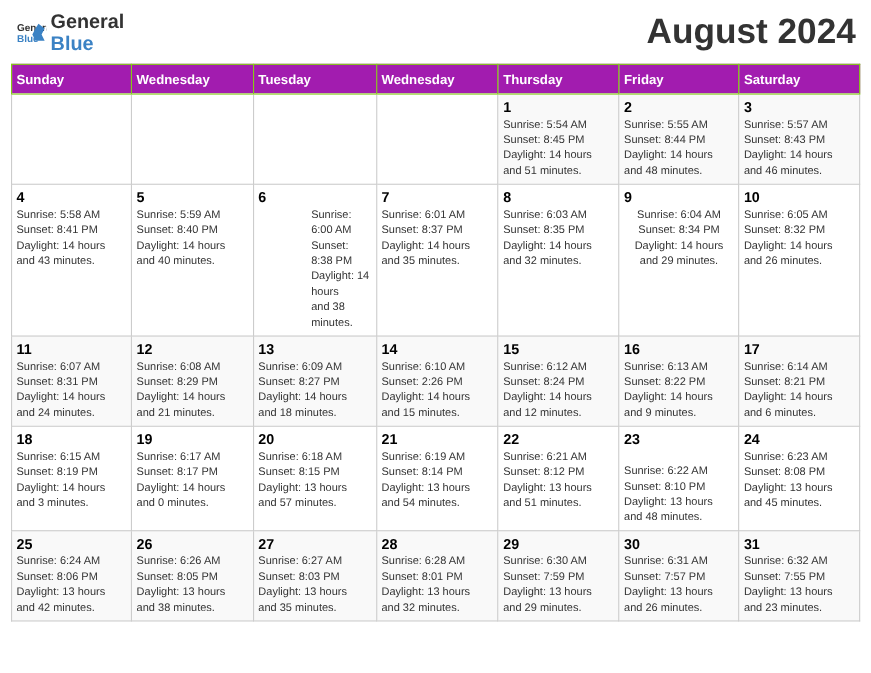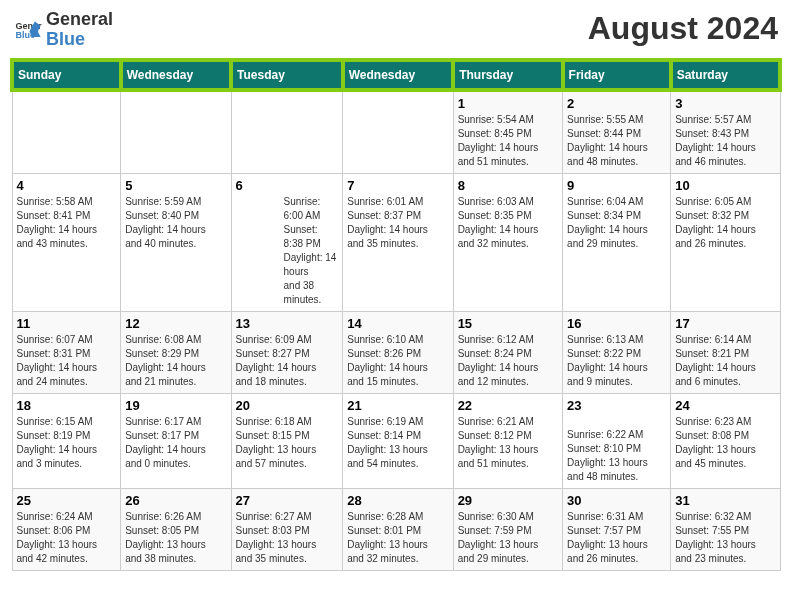--- a/index.html
+++ b/index.html
@@ -46,26 +46,26 @@
     .location {
       font-size: 14px;
       color: #555;
     }
     table {
       width: 100%;
       border-collapse: collapse;
       font-size: 10.5px;
     }
     thead tr th {
-      background-color: #0f766e;
+      background-color: #a21caf;
       color: #fff;
       padding: 6px 4px;
       text-align: left;
       font-size: 12px;
-      border: 4px solid #84cc16;
+      border: 1px solid #84cc16;
     }
     tbody tr td {
       border: 1px solid #ccc;
       vertical-align: top;
       padding: 4px;
       width: 113px;
       height: 80px;
       background: #fff;
     }
     tbody tr:nth-child(odd) td {
@@ -178,21 +178,21 @@
         </td>
         <td>
           <span class="day-num">8</span>
           <div class="day-info" style="white-space: pre-line;">Sunrise: 6:03 AM
 Sunset: 8:35 PM
 Daylight: 14 hours
 and 32 minutes.</div>
         </td>
         <td>
           <span class="day-num">9</span>
-          <div class="day-info" style="white-space: pre-line;">Sunrise: 6:04 AM
+          <div class="day-info" style="white-space: pre-line; text-align: center;">Sunrise: 6:04 AM
 Sunset: 8:34 PM
 Daylight: 14 hours
 and 29 minutes.</div>
         </td>
         <td>
           <span class="day-num">10</span>
           <div class="day-info" style="white-space: pre-line;">Sunrise: 6:05 AM
 Sunset: 8:32 PM
 Daylight: 14 hours
 and 26 minutes.</div>
@@ -216,21 +216,21 @@
         <td>
           <span class="day-num">13</span>
           <div class="day-info" style="white-space: pre-line;">Sunrise: 6:09 AM
 Sunset: 8:27 PM
 Daylight: 14 hours
 and 18 minutes.</div>
         </td>
         <td>
           <span class="day-num">14</span>
           <div class="day-info" style="white-space: pre-line;">Sunrise: 6:10 AM
-Sunset: 8:26 PM
+Sunset: 2:26 PM
 Daylight: 14 hours
 and 15 minutes.</div>
         </td>
         <td>
           <span class="day-num">15</span>
           <div class="day-info" style="white-space: pre-line;">Sunrise: 6:12 AM
 Sunset: 8:24 PM
 Daylight: 14 hours
 and 12 minutes.</div>
         </td>

